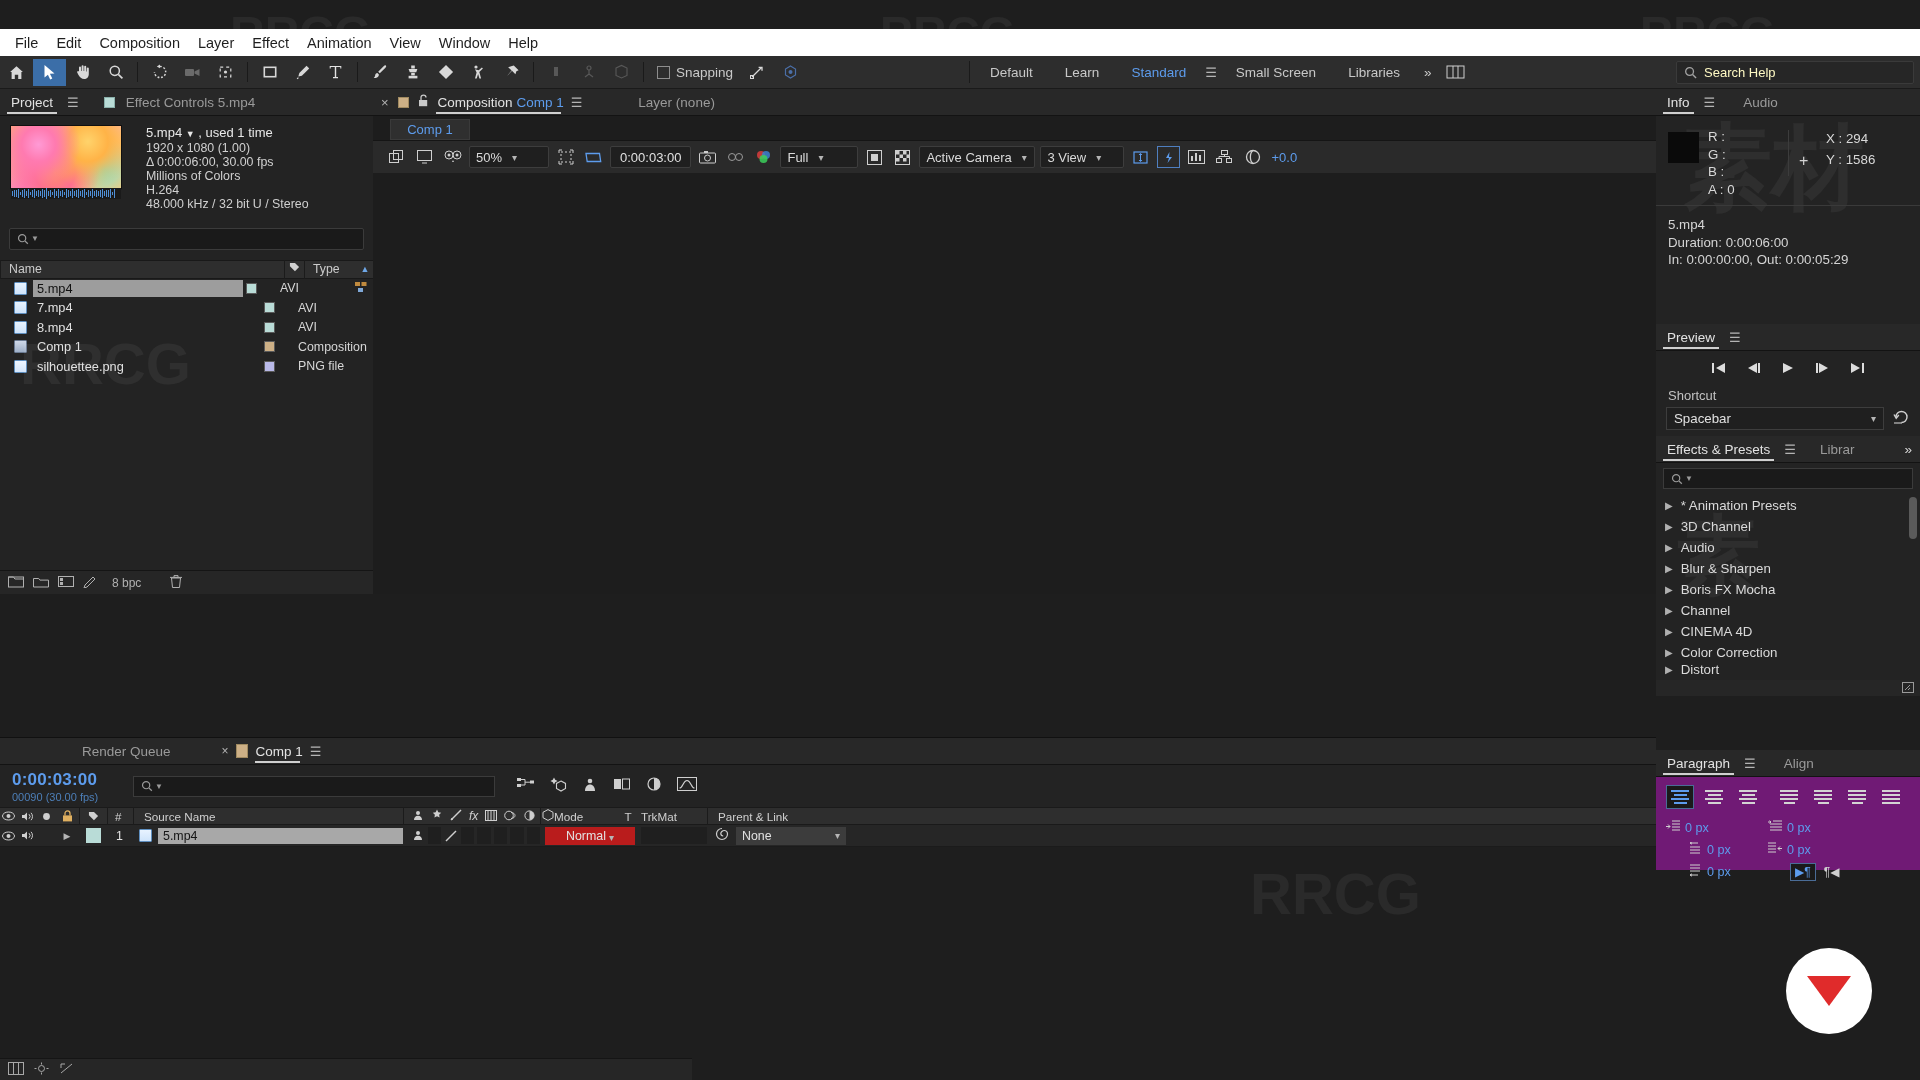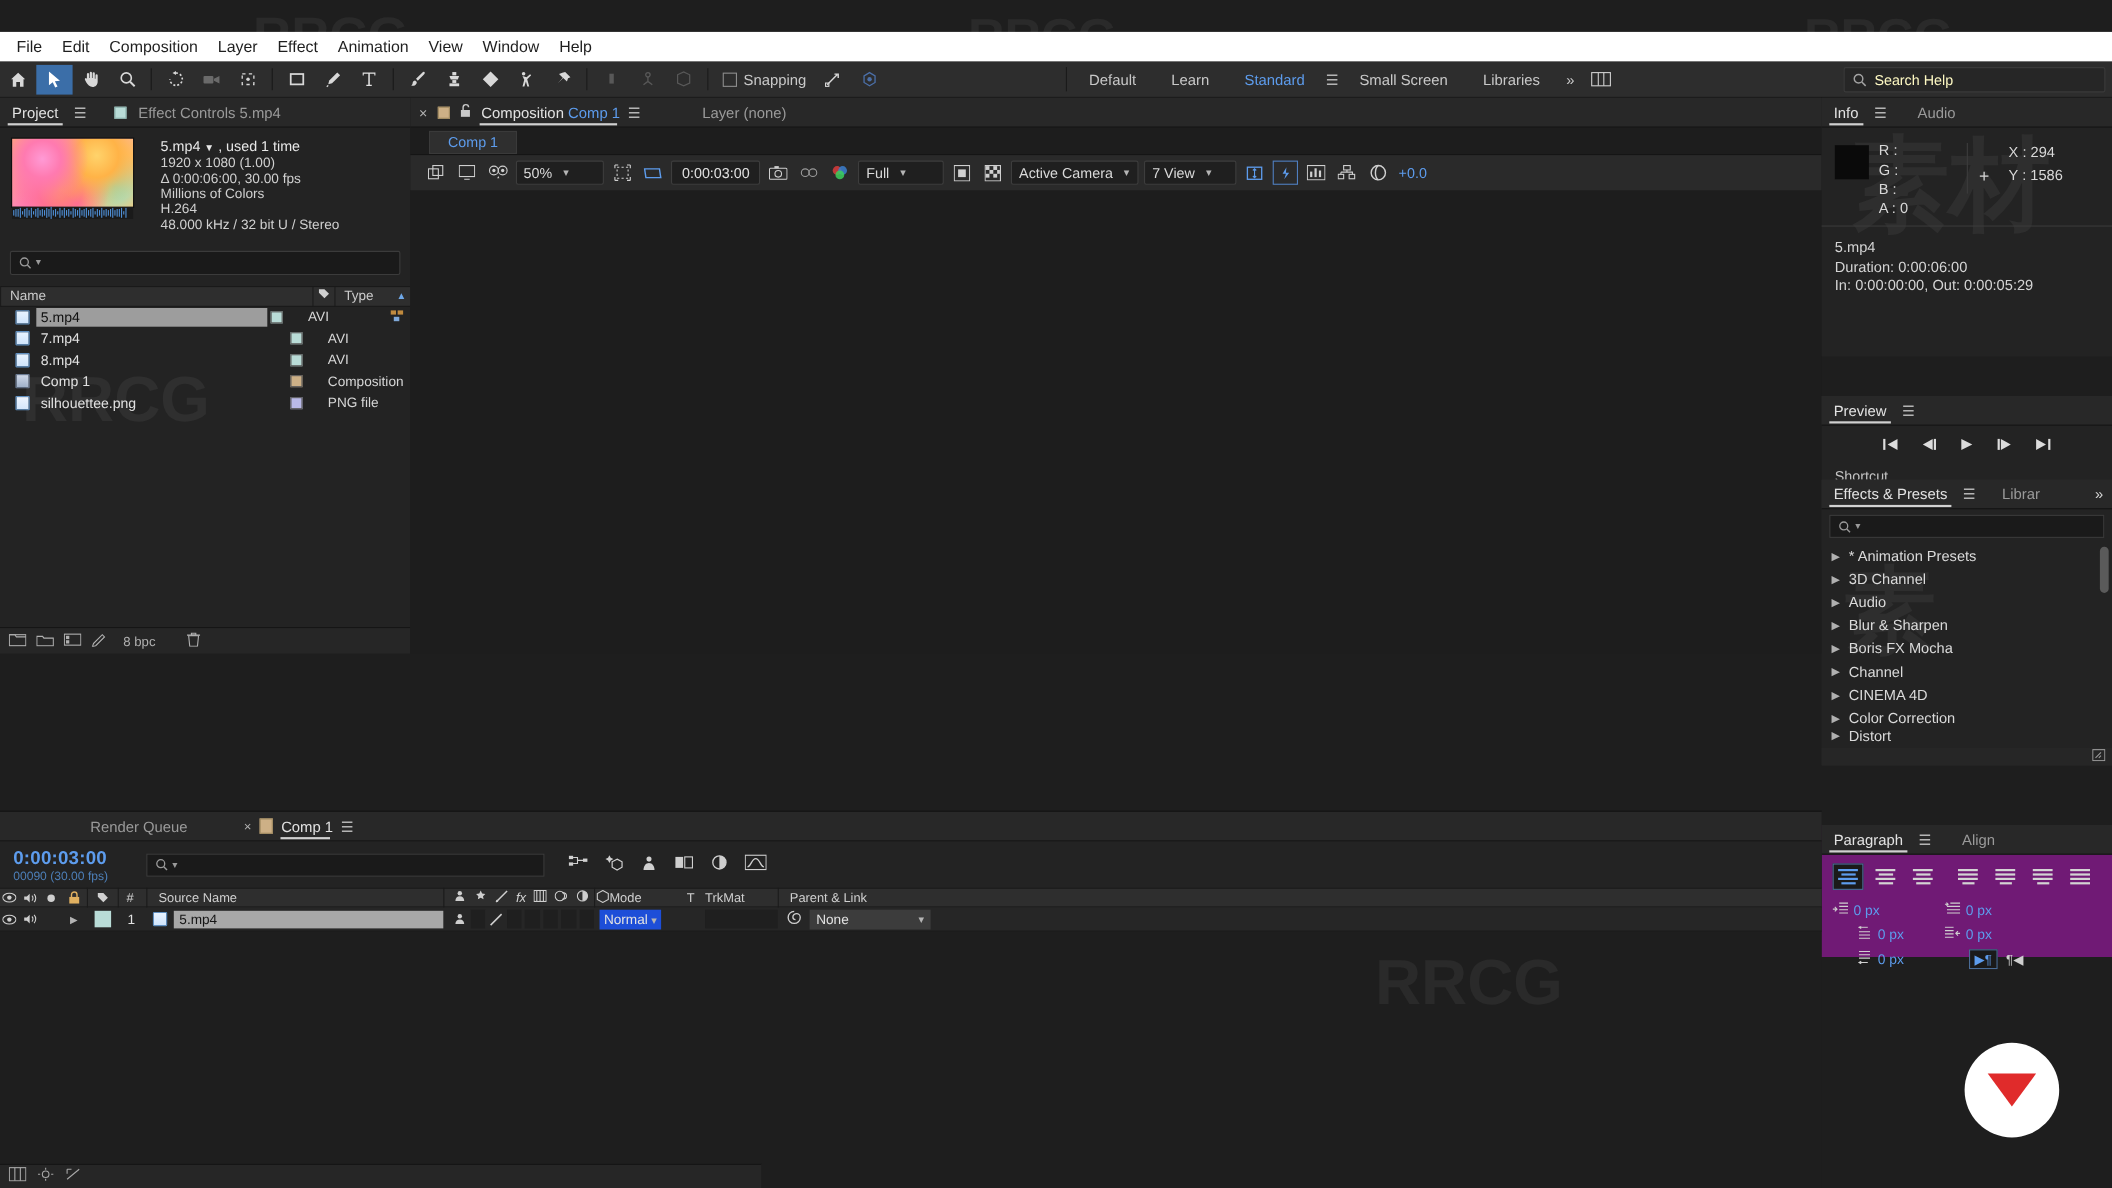--- a/index.html
+++ b/index.html
@@ -152,21 +152,21 @@
   #infoPanel { left:1656px; top:89px; width:264px; height:235px; background:#232323; }
   .info-body { padding:10px 12px 0 12px; position:relative; font-size:13px; }
   .colorchip { width:31px; height:31px; background:#0a0a0a; position:absolute; left:12px; top:16px; }
   .rgba { position:absolute; left:52px; top:12px; line-height:17.5px; font-size:13.3px; color:#d8d8d8; }
   .xy { position:absolute; left:170px; top:12px; line-height:21px; font-size:13.3px; color:#d8d8d8; }
   .plus { position:absolute; left:143px; top:36px; color:#d4d4d4; font-size:16px; }
   .vline { position:absolute; left:132px; top:14px; width:1px; height:46px; background:#3c3c3c; }
   .hline { position:absolute; left:0; right:0; height:1px; background:#3a3a3a; }
   .clipinfo { position:absolute; left:12px; top:100px; line-height:17.5px; font-size:13.3px; color:#d4d4d4; }
 
-  #previewPanel { left:1656px; top:324px; width:264px; height:140px; background:#232323;margin-top:36px; }
+  #previewPanel { left:1656px; top:324px; width:264px; height:140px; background:#232323; }
   .transport { display:flex; justify-content:center; gap:19px; padding-top:10px; color:#dcdcdc; font-size:15px; }
   .shortcut-lbl { padding:10px 0 4px 12px; font-size:13px; color:#c2c2c2; }
   .shortcut-row { display:flex; align-items:center; gap:9px; padding:0 10px; }
   .shortcut-sel { flex:1; height:23px; background:#1f1f1f; border:1px solid #3d3d3d;
                   display:flex; align-items:center; justify-content:space-between;
                   padding:0 7px; font-size:13.3px; color:#e0e0e0; }
 
   #fxPanel { left:1656px; top:436px; width:264px; height:260px; background:#232323; }
   .fx-search { margin:5px 7px 0 7px; height:21px; background:#1a1a1a; border:1px solid #3b3b3b;
                display:flex; align-items:center; padding:0 7px; color:#8d8d8d; font-size:12px; }
@@ -675,21 +675,21 @@
             <rect x="11.5" y="4.5" width="2.5" height="3.5" fill="#cfcfcf"></rect>
             <rect x="1" y="8" width="3.5" height="3.5" fill="#cfcfcf"></rect>
             <rect x="8" y="8" width="3.5" height="3.5" fill="#cfcfcf"></rect>
           </svg>
       </div>
       <div class="sel-box" style="width:116px">
         <span>Active Camera</span>
         <span class="chev">▾</span>
       </div>
       <div class="sel-box" style="width:84px">
-        <span>7 View</span>
+        <span>3 View</span>
         <span class="chev">▾</span>
       </div>
       <div class="ic blue">
         <svg width="17" height="15" viewBox="0 0 17 15">
             <rect x="2" y="2" width="13" height="11" fill="none" stroke="#5d9ced" stroke-width="1.2"></rect>
             <path d="M8.5 4v7M7 5l1.5-1.6L10 5M7 10l1.5 1.6L10 10" stroke="#5d9ced" fill="none"></path>
           </svg>
       </div>
       <div class="ic boxblue">
         <svg width="14" height="13" viewBox="0 0 14 13">
@@ -1128,21 +1128,21 @@
               <path d="M1 11L11 1" stroke="#cfcfcf" stroke-width="1.4"></path>
             </svg>
           </span>
         <span style="width:15px;background:#1f1f1f;height:17px;"></span>
         <span style="width:15px;background:#1f1f1f;height:17px;"></span>
         <span style="width:15px;background:#1f1f1f;height:17px;"></span>
         <span style="width:15px;background:#1f1f1f;height:17px;"></span>
         <span style="width:15px;background:#1f1f1f;height:17px;"></span>
       </span>
       <span style="width:75px;padding-left:5px">
-        <span style="background:#1d4ed8;padding:2px 4px;display:inline-flex;align-items:flex-end;gap:3px;">
+        <span style="background:#b91c1c;padding:2px 21px;display:inline-flex;align-items:flex-end;gap:3px;">
           <span style="max-width:44px;overflow:hidden;display:inline-block;white-space:nowrap;">Normal</span>
           <span class="chev">▾</span>
         </span>
       </span>
       <span style="width:26px"></span>
       <span style="width:66px;background:#1f1f1f;height:17px;"></span>
       <span style="flex:1;display:flex;align-items:center;gap:7px;padding-left:8px">
         <span><svg width="14" height="14" viewBox="0 0 14 14">
               <path d="M7 1.5a5.5 5.5 0 105.5 5.5c0-2-1.6-3.5-3.3-3.5S5.8 5 5.8 6.6s1.3 2.4 2.4 2.4" fill="none" stroke="#cfcfcf" stroke-width="1.2"></path>
             </svg></span>

